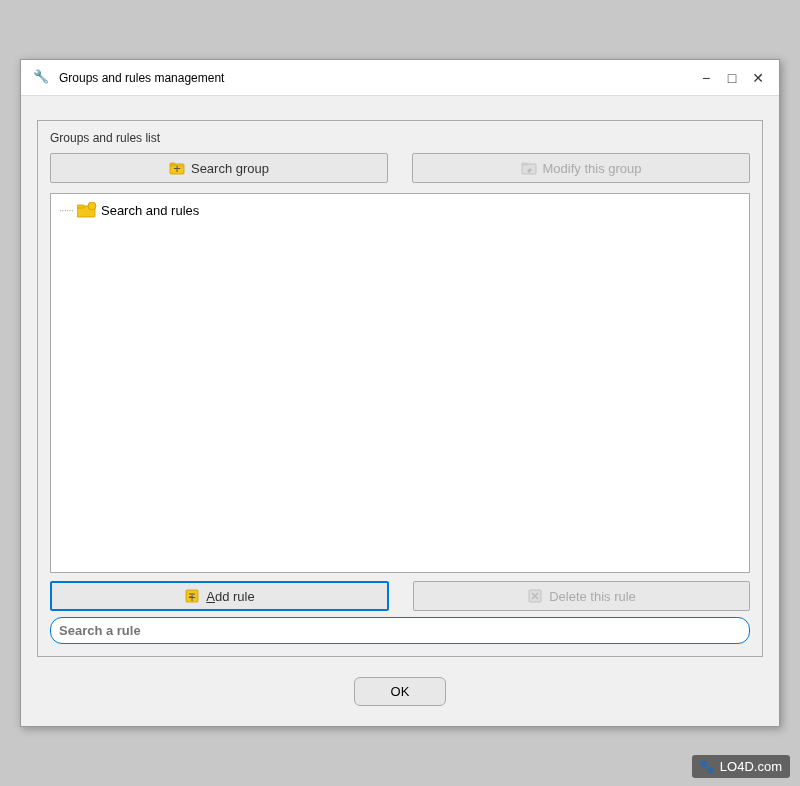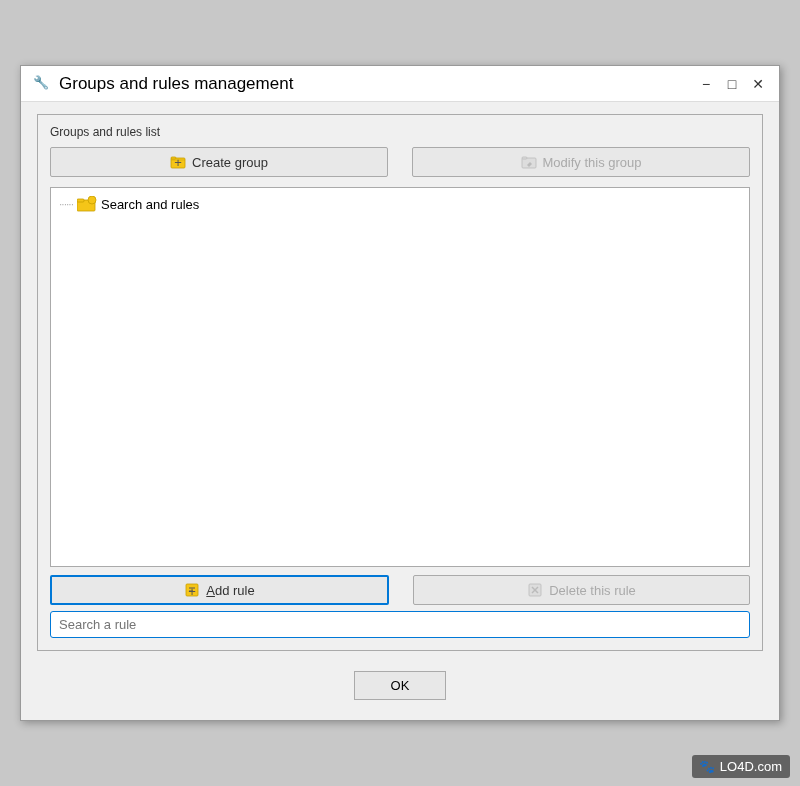--- a/index.html
+++ b/index.html
@@ -42,21 +42,21 @@
       align-items: center;
       gap: 8px;
     }
 
     .title-icon {
       width: 18px;
       height: 18px;
     }
 
     .title-text {
-      font-size: 17px;
+      font-size: 12px;
       color: #000;
     }
 
     .title-controls {
       display: flex;
       gap: 8px;
     }
 
     .title-btn {
       width: 18px;
@@ -66,21 +66,21 @@
       justify-content: center;
       cursor: pointer;
       font-size: 14px;
       color: #333;
       background: none;
       border: none;
       padding: 0;
     }
 
     .window-body {
-      padding: 12px 16px 16px;
+      padding: 24px 16px 16px;
     }
 
     .group-box {
       border: 1px solid #aaa;
       padding: 10px 12px 12px;
       margin-bottom: 10px;
       background: #f0f0f0;
     }
 
     .group-box-label {
@@ -140,39 +140,40 @@
     .tree-dots {
       color: #aaa;
       font-size: 10px;
       letter-spacing: -1px;
     }
 
     .search-input {
       width: 100%;
       padding: 5px 8px;
       border: 1px solid #0078d7;
-      border-radius: 3px;
+      border-radius: 12px;
       font-size: 13px;
       color: #888;
       background: #fff;
       outline: none;
       margin-top: 4px;
+      font-weight: bold;
     }
 
     .bottom-buttons {
       display: flex;
       justify-content: center;
       padding: 10px 0 4px;
     }
 
     .ok-btn {
       padding: 6px 36px;
       background: #e8e8e8;
       border: 1px solid #aaa;
-      border-radius: 0;
+      border-radius: 6px;
       font-size: 13px;
       cursor: pointer;
       min-width: 90px;
     }
 
     .watermark {
       position: fixed;
       bottom: 8px;
       right: 10px;
       background: rgba(80,80,80,0.85);
@@ -225,21 +226,21 @@
 
       
       <div class="button-row">
         <button class="btn">
           <svg class="btn-icon" viewBox="0 0 16 16" fill="none">
             <rect x="1" y="4" width="14" height="10" rx="1" fill="#f5c518" stroke="#c8a000" stroke-width="0.8"></rect>
             <path d="M1 6h14" stroke="#c8a000" stroke-width="0.5"></path>
             <rect x="1" y="3" width="5" height="2" rx="1" fill="#f5c518" stroke="#c8a000" stroke-width="0.8"></rect>
             <text x="8" y="13" font-size="7" fill="#555" text-anchor="middle">+</text>
           </svg>
-          <span>Create group</span>
+          <span>Search group</span>
         </button>
         <button class="btn disabled" disabled="">
           <svg class="btn-icon" viewBox="0 0 16 16" fill="none">
             <rect x="1" y="4" width="14" height="10" rx="1" fill="#ddd" stroke="#bbb" stroke-width="0.8"></rect>
             <rect x="1" y="3" width="5" height="2" rx="1" fill="#ddd" stroke="#bbb" stroke-width="0.8"></rect>
             <path d="M6 11 L9 8 L11 10 L8 13 Z" fill="#bbb"></path>
           </svg>
           <span>Modify this group</span>
         </button>
       </div>

